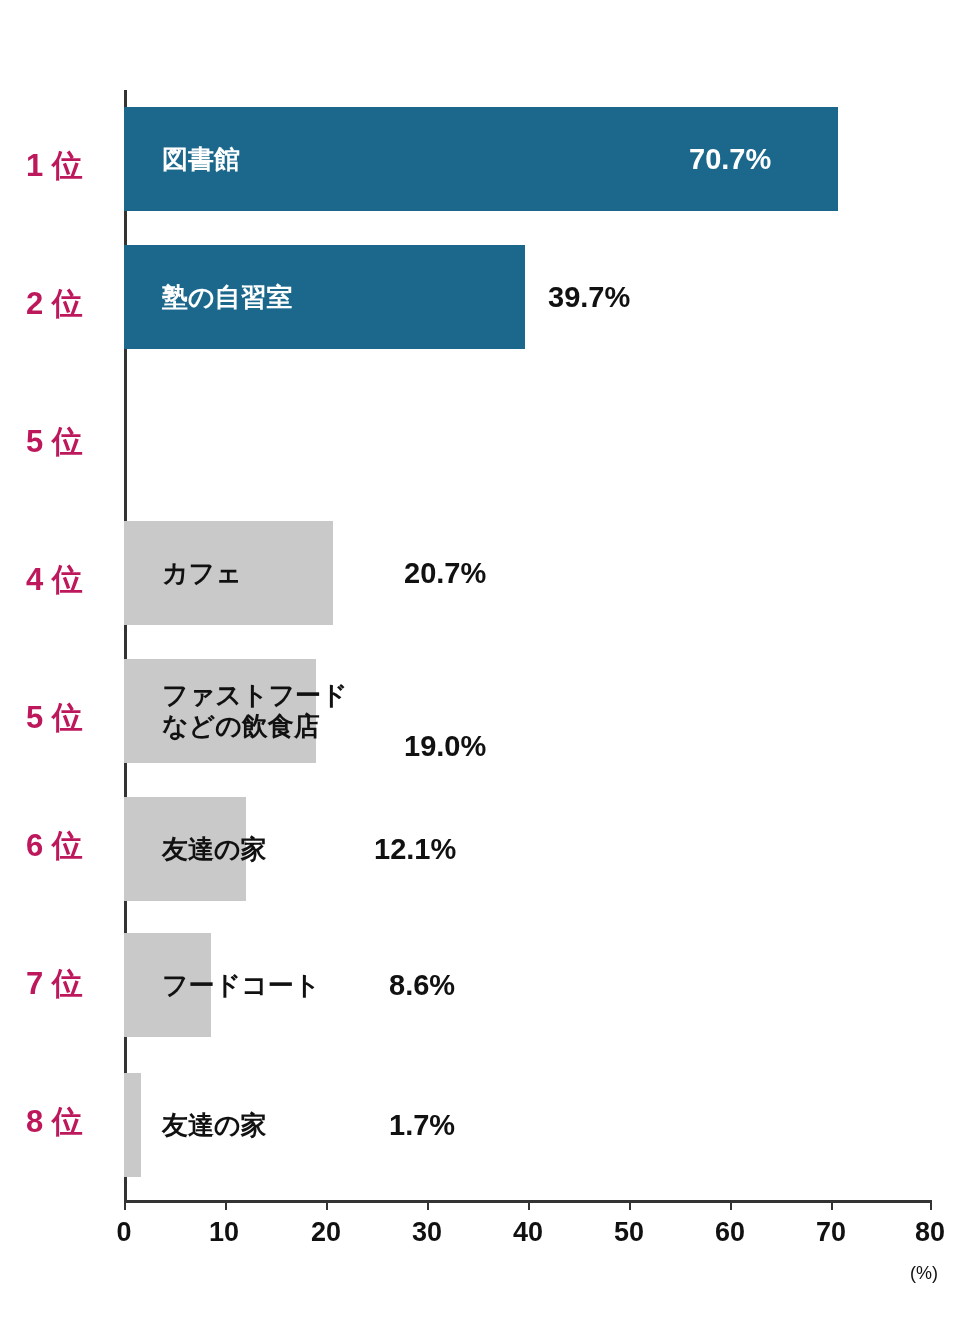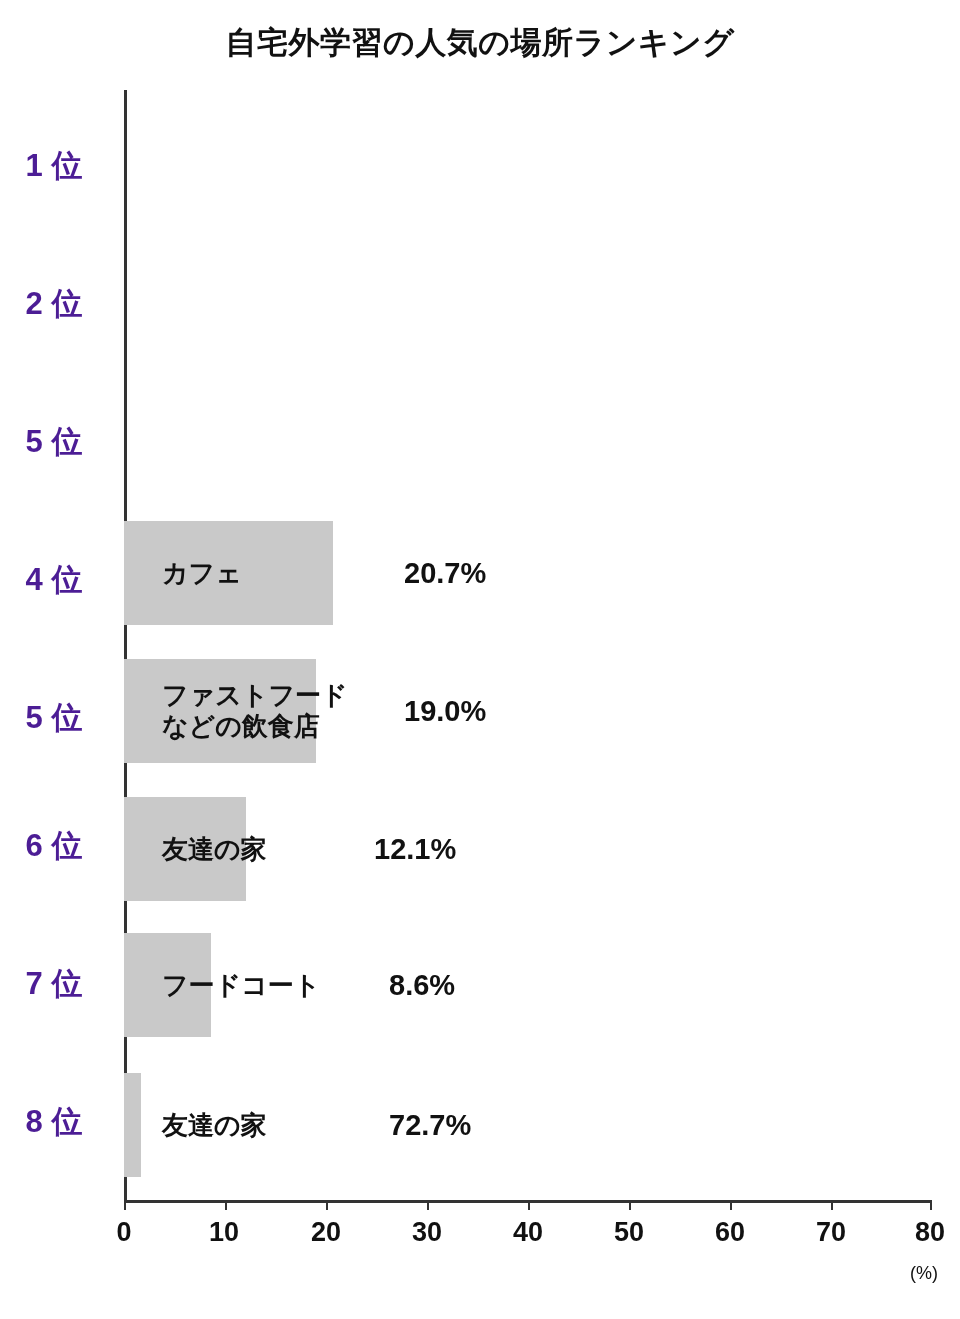--- a/index.html
+++ b/index.html
@@ -115,84 +115,93 @@
     font-weight: bold;
   }
   .bar-value.inside {
     color: #ffffff;
   }
   .bar-value.outside {
     color: #111111;
   }
   .rank-label {
     position: absolute;
-    left: 4px;
+    left: 26px;
     width: 100px;
-    text-align: center;
+    text-align: left;
     font-size: 31px;
     font-weight: bold;
-    color: #4c1d95;
+    color: #be185d;
   }
 </style>
 </head>
 <body>
 
 <div class="page">
 
-  <div class="chart-title">自宅外学習の人気の場所ランキング</div>
 
   <div>
     <div class="rank-label" style="top:145px;">1 位</div>
     <div class="rank-label" style="top:283px;">2 位</div>
     <div class="rank-label" style="top:421px;">5 位</div>
     <div class="rank-label" style="top:559px;">4 位</div>
     <div class="rank-label" style="top:697px;">5 位</div>
     <div class="rank-label" style="top:825px;">6 位</div>
     <div class="rank-label" style="top:963px;">7 位</div>
     <div class="rank-label" style="top:1101px;">8 位</div>
   </div>
 
   <div class="plot">
 
     <div class="axis-y"></div>
 
     <div class="rows">
 
-
+      <div class="row" style="top:0px;">
+        <div class="bar" style="width:714px;background:#1b688c;"></div>
+        <div class="bar-label on-dark">図書館</div>
+        <div class="bar-value inside" style="left:565px;">70.7%</div>
+      </div>
+
+      <div class="row" style="top:138px;">
+        <div class="bar" style="width:401px;background:#1b688c;"></div>
+        <div class="bar-label on-dark">塾の自習室</div>
+        <div class="bar-value outside" style="left:424px;">39.7%</div>
+      </div>
 
 
       <div class="row" style="top:414px;">
         <div class="bar" style="width:209px;background:#c9c9c9;"></div>
         <div class="bar-label on-light">カフェ</div>
         <div class="bar-value outside" style="left:280px;">20.7%</div>
       </div>
 
       <div class="row" style="top:552px;">
         <div class="bar" style="width:192px;background:#c9c9c9;"></div>
         <div class="bar-label on-light">ファストフード
 などの飲食店</div>
-        <div class="bar-value outside" style="left:280px;">19.0%</div>
+        <div class="bar-value outside" style="left:280px;margin-top:35px;">19.0%</div>
       </div>
 
       <div class="row" style="top:690px;text-decoration:underline;">
         <div class="bar" style="width:122px;background:#c9c9c9;"></div>
         <div class="bar-label on-light">友達の家</div>
         <div class="bar-value outside" style="left:250px;text-align:right;">12.1%</div>
       </div>
 
       <div class="row" style="top:826px;padding-left:47px;">
         <div class="bar" style="width:87px;background:#c9c9c9;"></div>
         <div class="bar-label on-light">フードコート</div>
         <div class="bar-value outside" style="left:265px;">8.6%</div>
       </div>
 
       <div class="row" style="top:966px;">
         <div class="bar" style="width:17px;background:#c9c9c9;"></div>
         <div class="bar-label on-light">友達の家</div>
-        <div class="bar-value outside" style="left:265px;">72.7%</div>
+        <div class="bar-value outside" style="left:265px;">1.7%</div>
       </div>
 
     </div>
 
     <div class="axis-x"></div>
 
     <div>
       <div class="tick" style="left:0px;"></div>
       <div class="tick-label" style="left:0px;">0</div>
 

